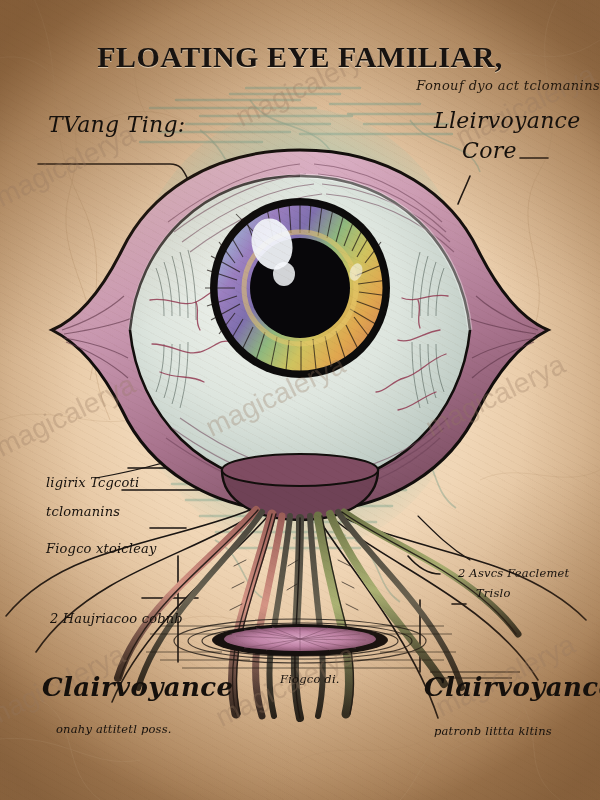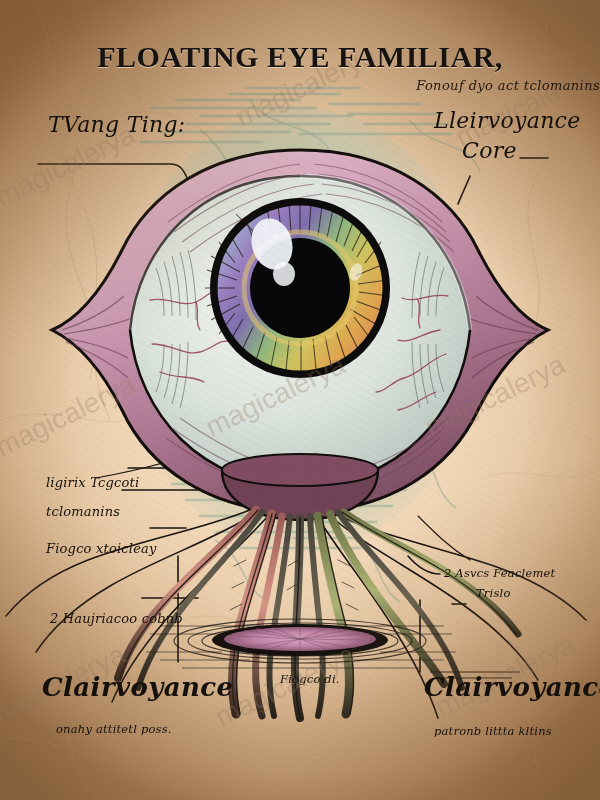--- a/index.html
+++ b/index.html
@@ -481,21 +481,21 @@
   <div class="txt script lbl-head" style="left:48px;top:112px;">TVang Ting:</div>
 
   <div class="txt script lbl-head" style="left:434px;top:108px;">Lleirvoyance</div>
   <div class="txt script lbl-head" style="left:462px;top:138px;">Core</div>
 
   <div class="txt script lbl-mid" style="left:46px;top:452px;">ligirix  Tcgcoti</div>
   <div class="txt script lbl-mid" style="left:46px;top:481px;">tclomanins</div>
   <div class="txt script lbl-mid" style="left:46px;top:518px;">Fiogco xtoicleay</div>
   <div class="txt script lbl-mid" style="left:50px;top:588px;">2 Haujriacoo cobnb</div>
 
-  <div class="txt script lbl-small" style="left:444px;top:566px;">2 Asvcs Feaclemet</div>
+  <div class="txt script lbl-small" style="left:458px;top:566px;">2 Asvcs Feaclemet</div>
   <div class="txt script lbl-small" style="left:476px;top:586px;">Trislo</div>
 
   <div class="txt script big-script" style="left:42px;top:672px;">Clairvoyance</div>
   <div class="txt script lbl-small" style="left:56px;top:722px;">onahy attitetl poss.</div>
 
   <div class="txt script lbl-small" style="left:280px;top:672px;text-align:right;">Fiogco di.</div>
 
   <div class="txt script big-script" style="left:424px;top:672px;">Clairvoyance</div>
   <div class="txt script lbl-small" style="left:434px;top:724px;">patronb littta kltins</div>
 

